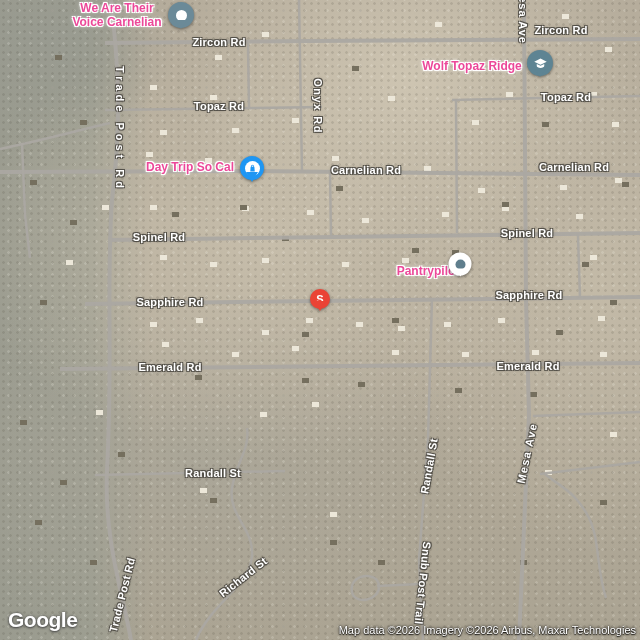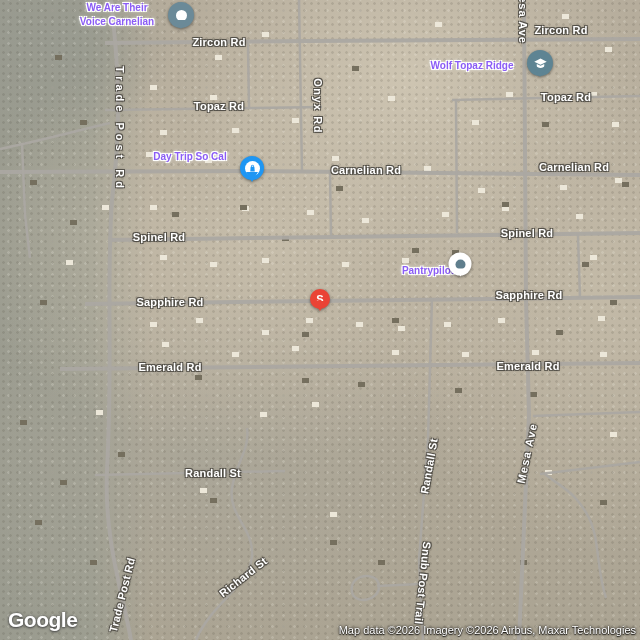--- a/index.html
+++ b/index.html
@@ -55,21 +55,21 @@
   .road-label{
     position:absolute;z-index:4;white-space:nowrap;
     color:#fff;font-weight:700;font-size:11px;letter-spacing:.2px;
     transform:translate(-50%,-50%);
     text-shadow:-1px -1px 0 rgba(82,79,72,.95), 1px -1px 0 rgba(82,79,72,.95),
                 -1px 1px 0 rgba(82,79,72,.95), 1px 1px 0 rgba(82,79,72,.95), 0 0 3px rgba(82,79,72,.9);
   }
   .vert{writing-mode:vertical-rl;}
   .poi-label{
     position:absolute;z-index:5;white-space:nowrap;
-    color:#8b5cf6;font-weight:700;font-size:10px;
+    color:#ec4899;font-weight:700;font-size:12px;
     transform:translate(-50%,-50%);text-align:center;line-height:14px;
     text-shadow:-1px -1px 0 #fff,1px -1px 0 #fff,-1px 1px 0 #fff,1px 1px 0 #fff,
                 0 0 3px #fff,0 0 4px rgba(255,255,255,.9);
   }
   
   .marker{position:absolute;z-index:6;transform:translate(-50%,-50%);filter:drop-shadow(0 1px 1.5px rgba(0,0,0,.45));}
   .balloon{position:relative;border-radius:50%;display:flex;align-items:center;justify-content:center;}
   .tail{position:absolute;left:50%;transform:translateX(-50%);width:0;height:0;}
   .pin-groom .balloon{width:26px;height:26px;background:#6b8a98;}
   .pin-groom .inner-dot{width:11px;height:11px;border-radius:50%;background:#fff;}
@@ -151,21 +151,21 @@
   <span class="road-label" style="left:527px;top:453px;letter-spacing:1.5px;transform:translate(-50%,-50%) rotate(-78deg)">Mesa Ave</span>
   <span class="road-label" style="left:429px;top:466px;transform:translate(-50%,-50%) rotate(-80deg)">Randall St</span>
   <span class="road-label" style="left:243px;top:577px;transform:translate(-50%,-50%) rotate(-38deg)">Richard St</span>
   <span class="road-label vert" style="left:423px;top:583px;transform:translate(-50%,-50%) rotate(6deg)">Snub Post Trail</span>
 
   <div class="poi-label" style="left:117px;top:15px">
     <div>We Are Their</div>
     <div>Voice Carnelian</div>
   </div>
   <div class="poi-label" style="left:472px;top:66px">Wolf Topaz Ridge</div>
-  <div class="poi-label" style="left:190px;top:157px">Day Trip So Cal</div>
+  <div class="poi-label" style="left:190px;top:167px">Day Trip So Cal</div>
   <div class="poi-label" style="left:428px;top:271px">Pantrypilot</div>
 
   <div class="marker pin-groom" style="left:181px;top:15px">
     <div class="balloon">
       <div class="inner-dot"></div>
       <div class="tail"></div>
     </div>
   </div>
 
   <div class="marker pin-school" style="left:540px;top:63px">

